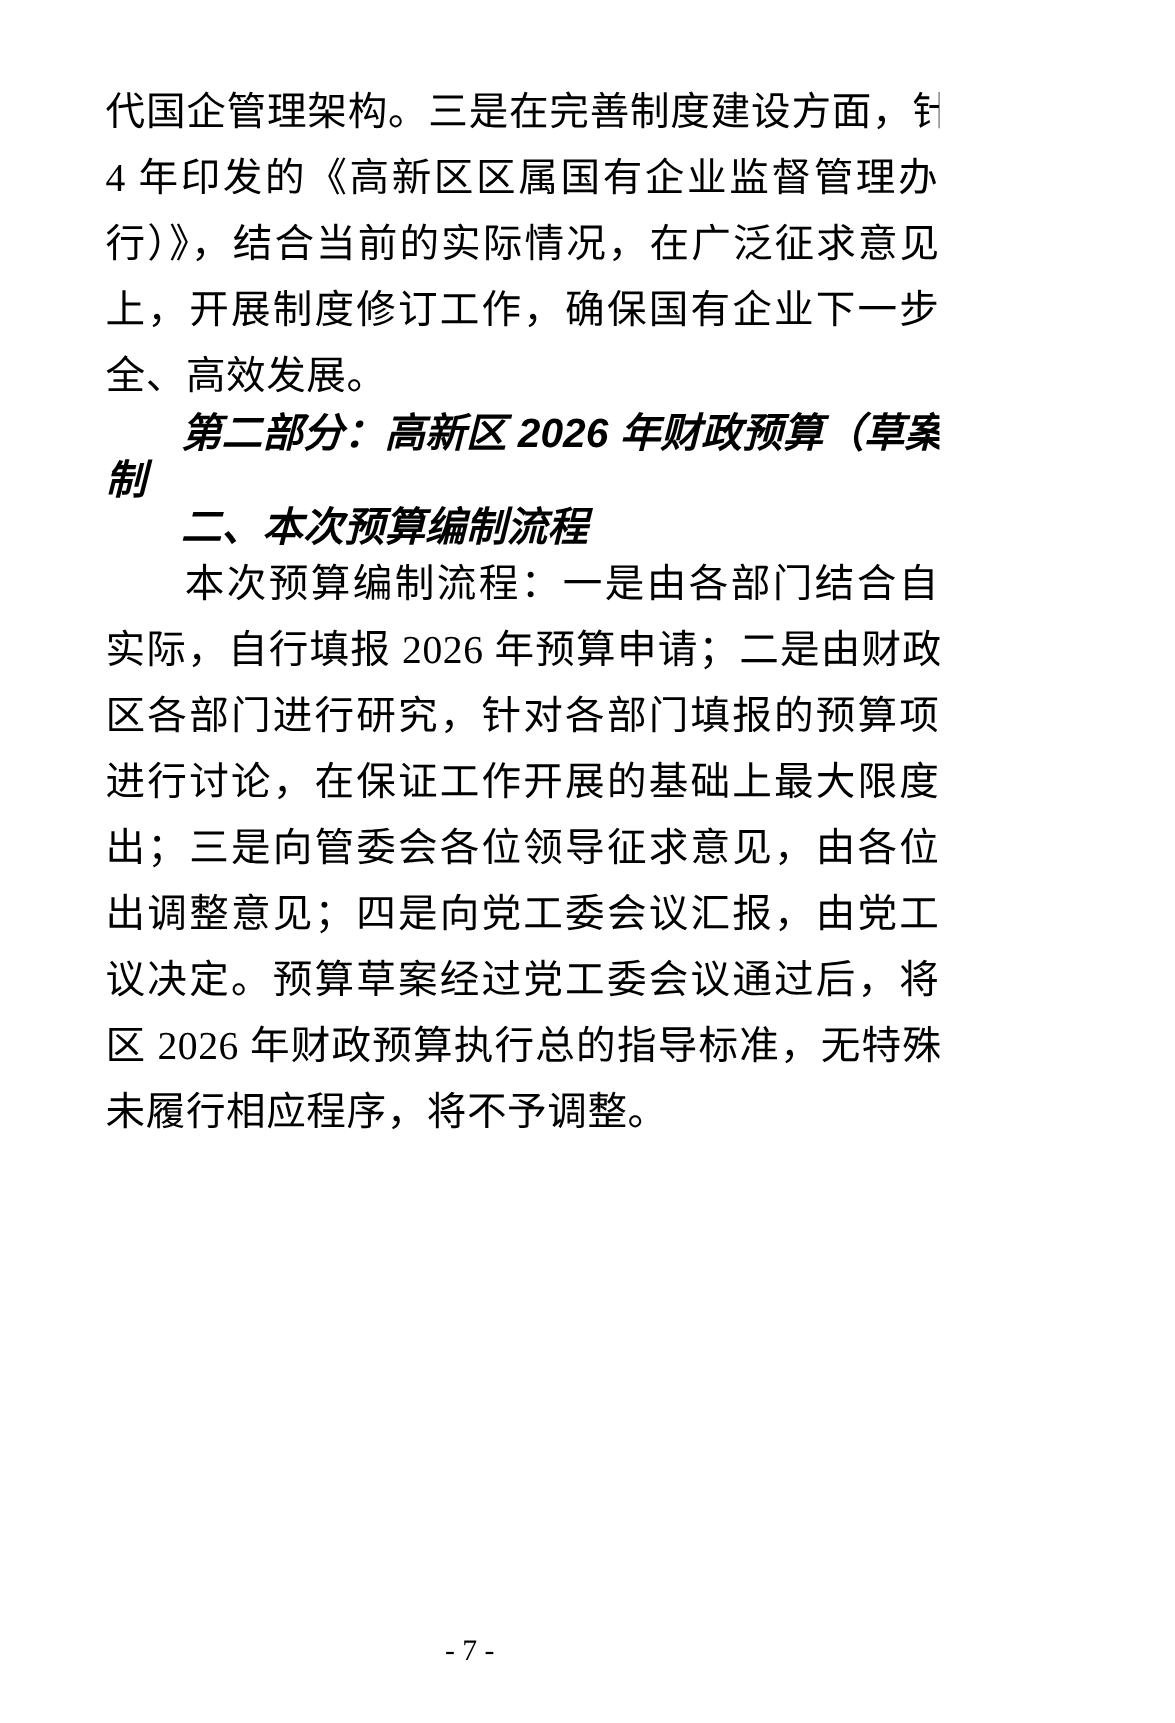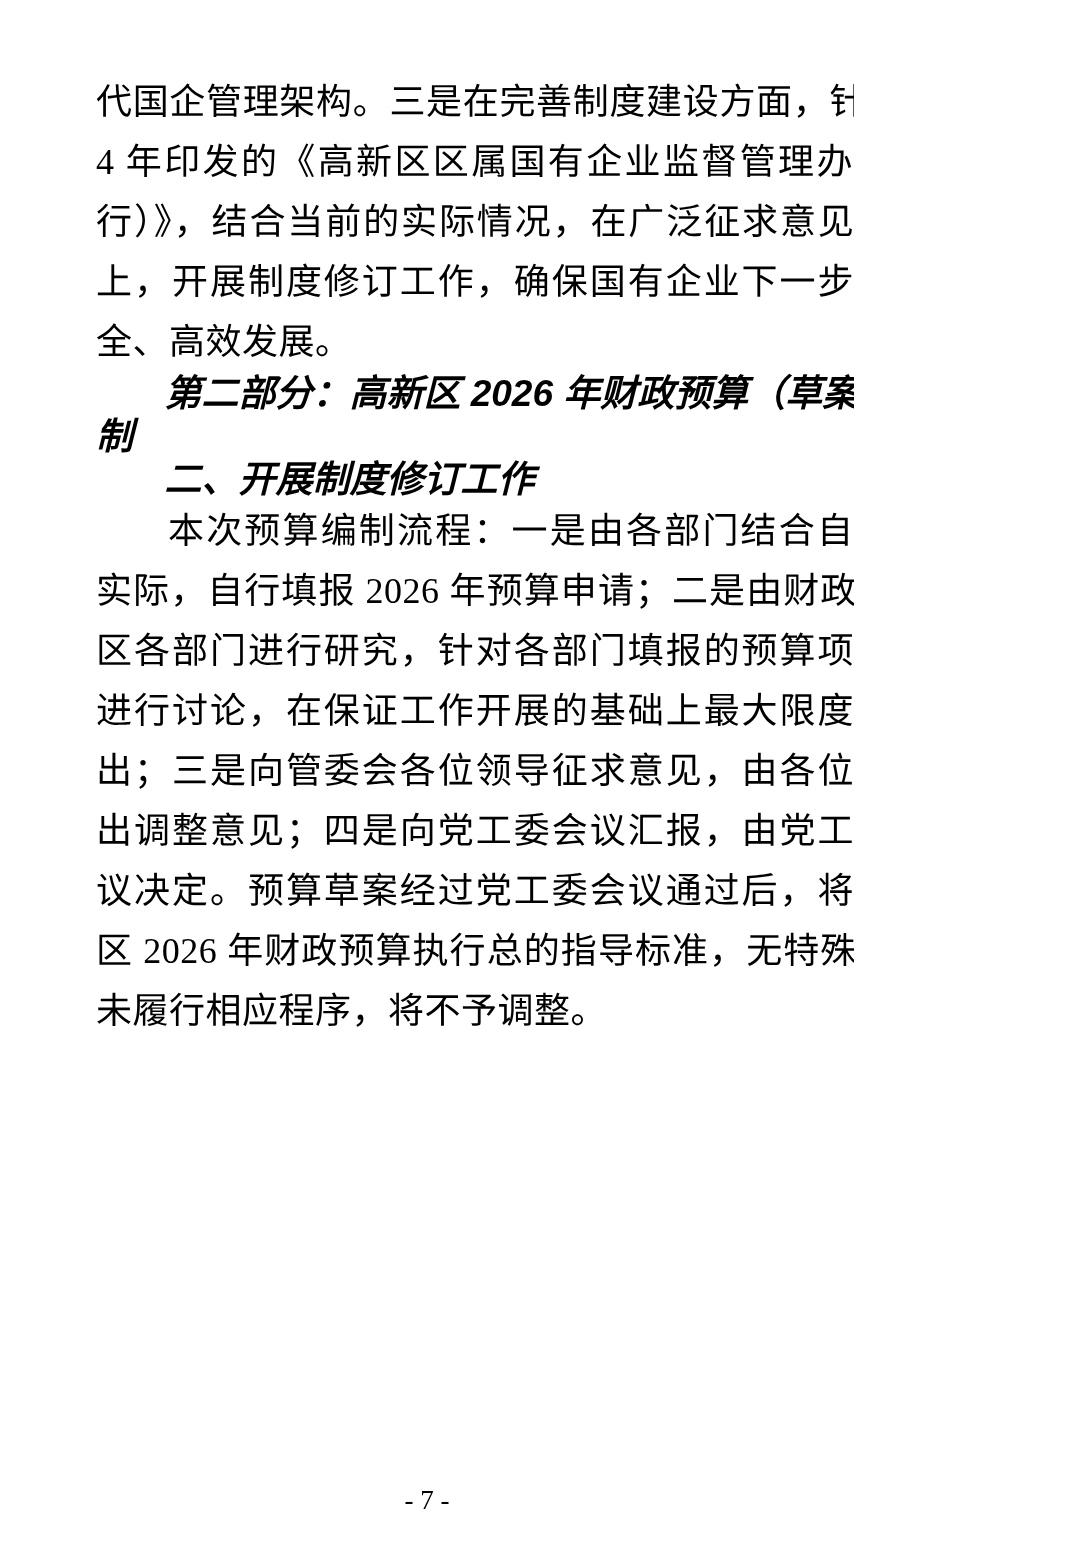--- a/index.html
+++ b/index.html
@@ -59,19 +59,19 @@
     color: #000000;
   }
 </style>
 </head>
 <body>
 
 <div class="page">
   <div class="doc-content">
       <p class="body">代国企管理架构。三是在完善制度建设方面，针对 2024 年印发的《高新区区属国有企业监督管理办法（试行）》，结合当前的实际情况，在广泛征求意见的基础上，开展制度修订工作，确保国有企业下一步能够安全、高效发展。</p>
       <p class="part-heading">第二部分：高新区 2026 年财政预算（草案）编制</p>
-      <p class="section-heading">二、开展制度修订工作</p>
+      <p class="section-heading">二、本次预算编制流程</p>
       <p class="body indent">本次预算编制流程：一是由各部门结合自身工作实际，自行填报 2026 年预算申请；二是由财政局与全区各部门进行研究，针对各部门填报的预算项目逐项进行讨论，在保证工作开展的基础上最大限度压缩支出；三是向管委会各位领导征求意见，由各位领导提出调整意见；四是向党工委会议汇报，由党工委会审议决定。预算草案经过党工委会议通过后，将成为全区 2026 年财政预算执行总的指导标准，无特殊情况，未履行相应程序，将不予调整。</p>
     </div>
   <div class="page-footer">
     <span>- 7 -</span>
   </div>
 </div>
 
 </body></html>

